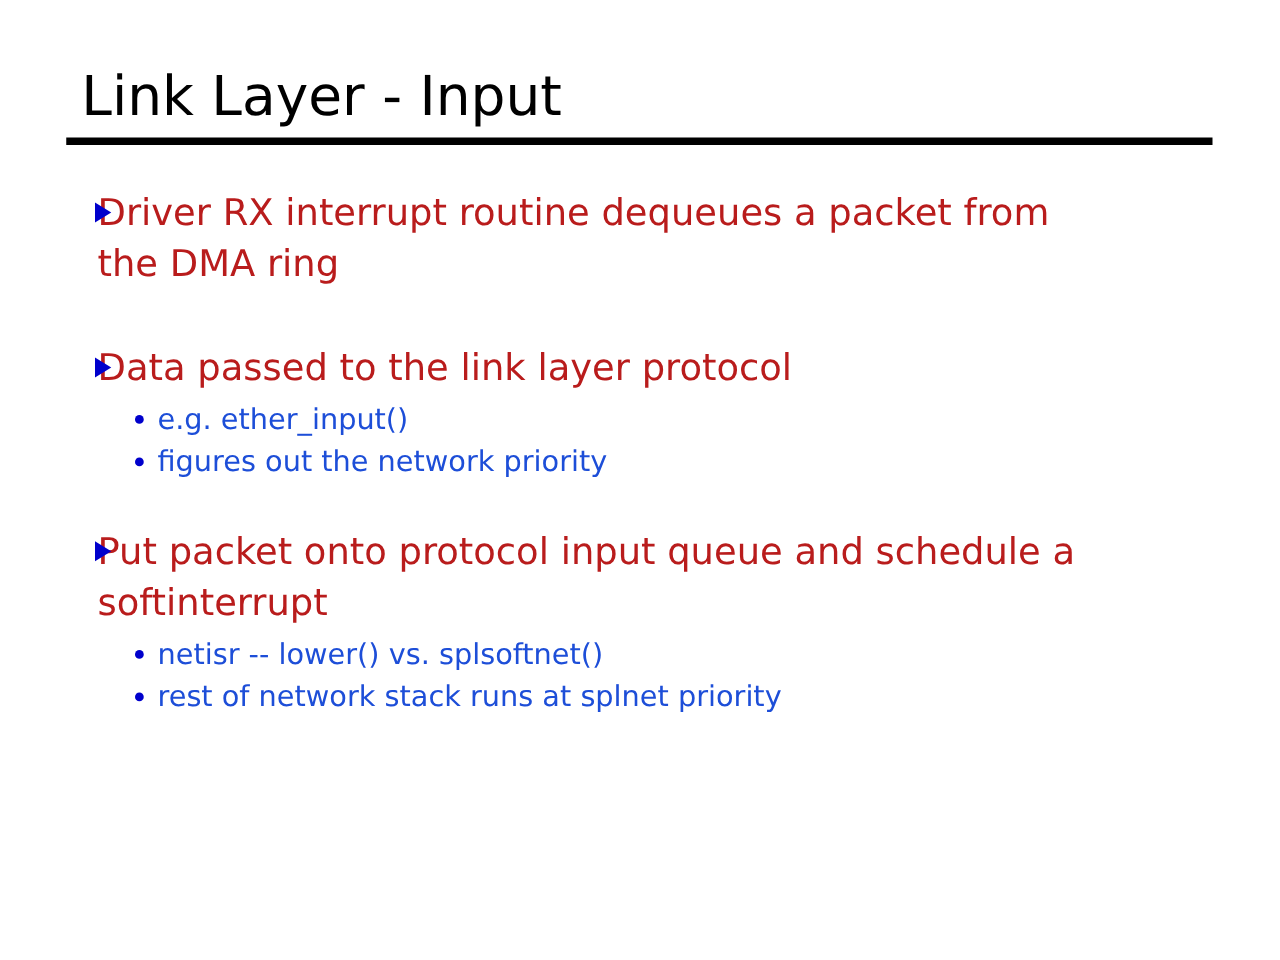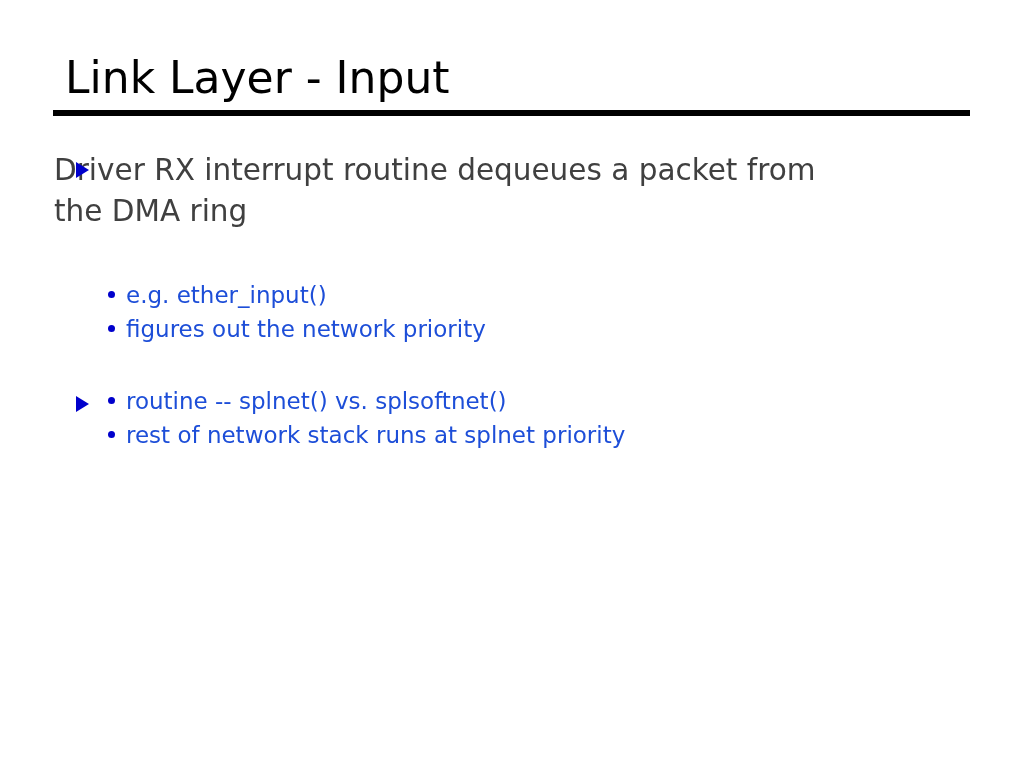--- a/index.html
+++ b/index.html
@@ -53,24 +53,24 @@
     width: 1024px;
   }
 
   .bullet-group {
     position: relative;
   }
 
   
   .l1 {
     position: relative;
-    padding-left: 54px;
+    padding-left: 78px;
     font-size: 29.5px;
     line-height: 41px;
-    color: #404040;
+    color: #b91c1c;
     font-weight: 400;
   }
   .l1 .marker {
     position: absolute;
     left: 76px;
     top: 12px;
     width: 0;
     height: 0;
     border-left: 13px solid #0000cc;
     border-top: 8px solid transparent;
@@ -121,42 +121,47 @@
     <div class="bullet-group">
       <div class="l1">
         <span class="marker"></span>
         <span class="text">Driver RX interrupt routine dequeues a packet from the DMA ring</span>
       </div>
     </div>
 
     <div class="gap-lg"></div>
 
     <div class="bullet-group">
+      <div class="l1">
+        <span class="marker"></span>
+        <span class="text">Data passed to the link layer protocol</span>
+      </div>
       <div class="l2-list">
         <div class="l2">
           <span class="marker"></span>
           <span class="text">e.g. ether_input()</span>
         </div>
         <div class="l2">
           <span class="marker"></span>
           <span class="text">figures out the network priority</span>
         </div>
       </div>
     </div>
 
     <div class="gap-md"></div>
 
     <div class="bullet-group">
       <div class="l1">
         <span class="marker"></span>
+        <span class="text">Put packet onto protocol input queue and schedule a softinterrupt</span>
       </div>
       <div class="l2-list">
         <div class="l2">
           <span class="marker"></span>
-          <span class="text">routine -- splnet() vs. splsoftnet()</span>
+          <span class="text">netisr -- lower() vs. splsoftnet()</span>
         </div>
         <div class="l2">
           <span class="marker"></span>
           <span class="text">rest of network stack runs at splnet priority</span>
         </div>
       </div>
     </div>
 
   </div>
 </div>

